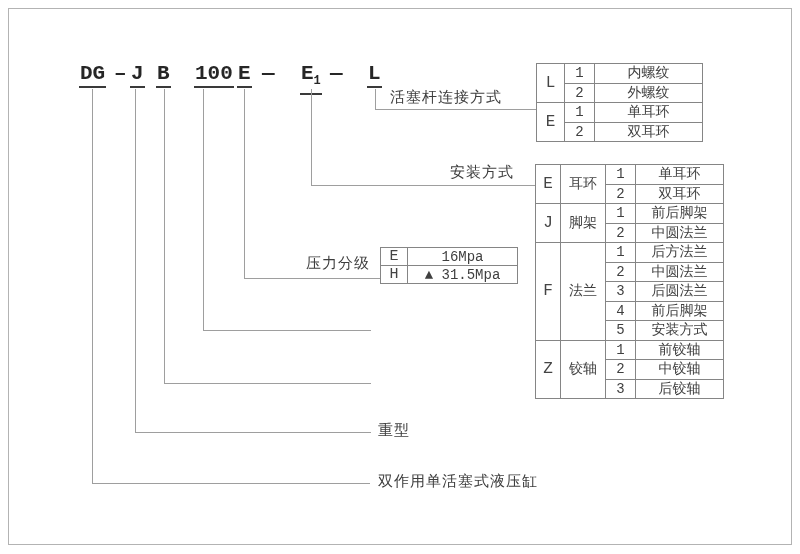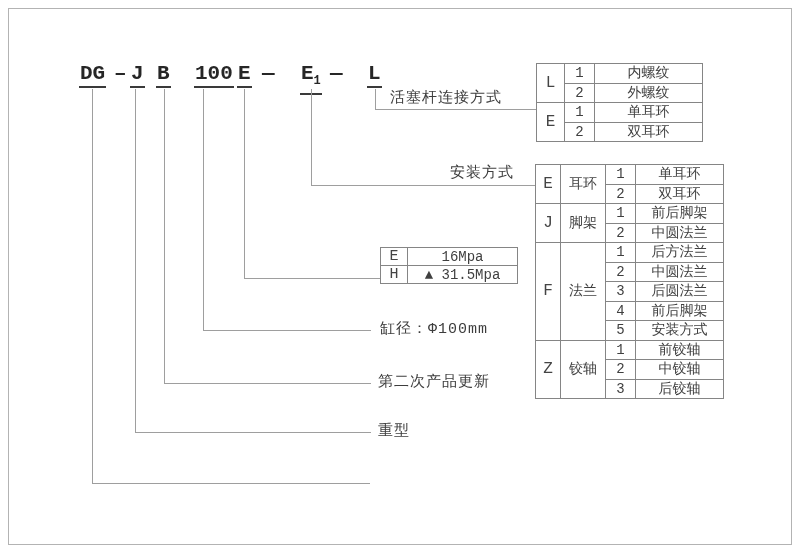--- a/index.html
+++ b/index.html
@@ -71,23 +71,23 @@
   <div class="hline" style="left:375px;top:109px;width:161px"></div>
   <div class="hline" style="left:311px;top:185px;width:224px"></div>
   <div class="hline" style="left:244px;top:278px;width:136px"></div>
   <div class="hline" style="left:203px;top:330px;width:168px"></div>
   <div class="hline" style="left:164px;top:383px;width:207px"></div>
   <div class="hline" style="left:135px;top:432px;width:236px"></div>
   <div class="hline" style="left:92px;top:483px;width:278px"></div>
 
   <div class="lbl r" style="left:354px;top:91px;width:148px">活塞杆连接方式</div>
   <div class="lbl r" style="left:370px;top:166px;width:144px">安装方式</div>
-  <div class="lbl" style="left:380px;top:322px">缸径：Φ100mm</div>
-  <div class="lbl" style="left:378px;top:375px">第二次产品更新</div>
+  <div class="lbl r" style="left:240px;top:257px;width:130px">压力分级</div>
   <div class="lbl" style="left:378px;top:424px">重型</div>
+  <div class="lbl" style="left:378px;top:475px">双作用单活塞式液压缸</div>
 
   <table class="dg" id="connection-table" style="left:536px;top:63px;width:166px">
     <colgroup>
         <col style="width:28px">
         <col style="width:30px">
         <col style="width:108px">
       </colgroup>
     <tbody>
         <tr>
       <td class="letter" rowspan="2">L</td>

